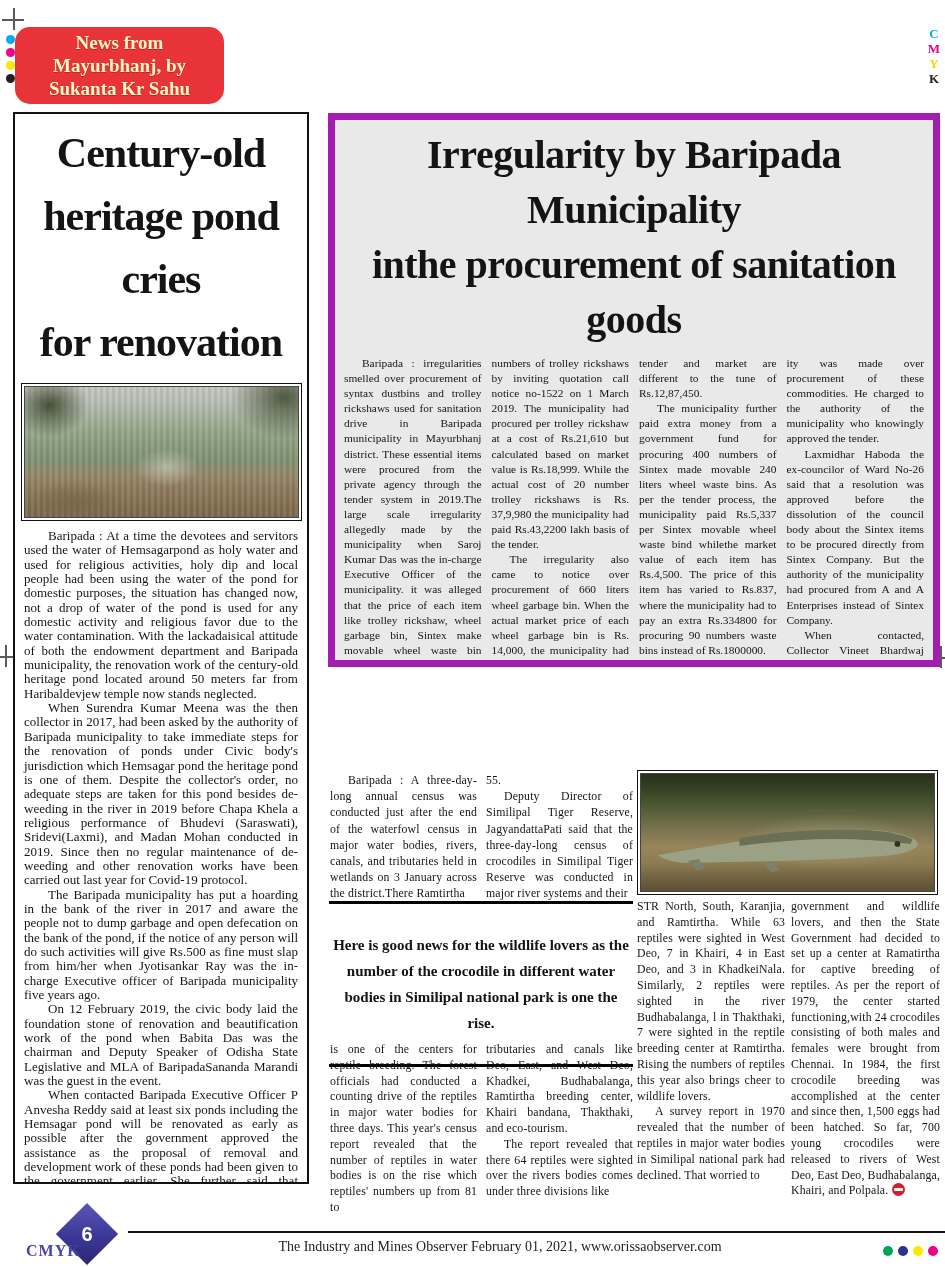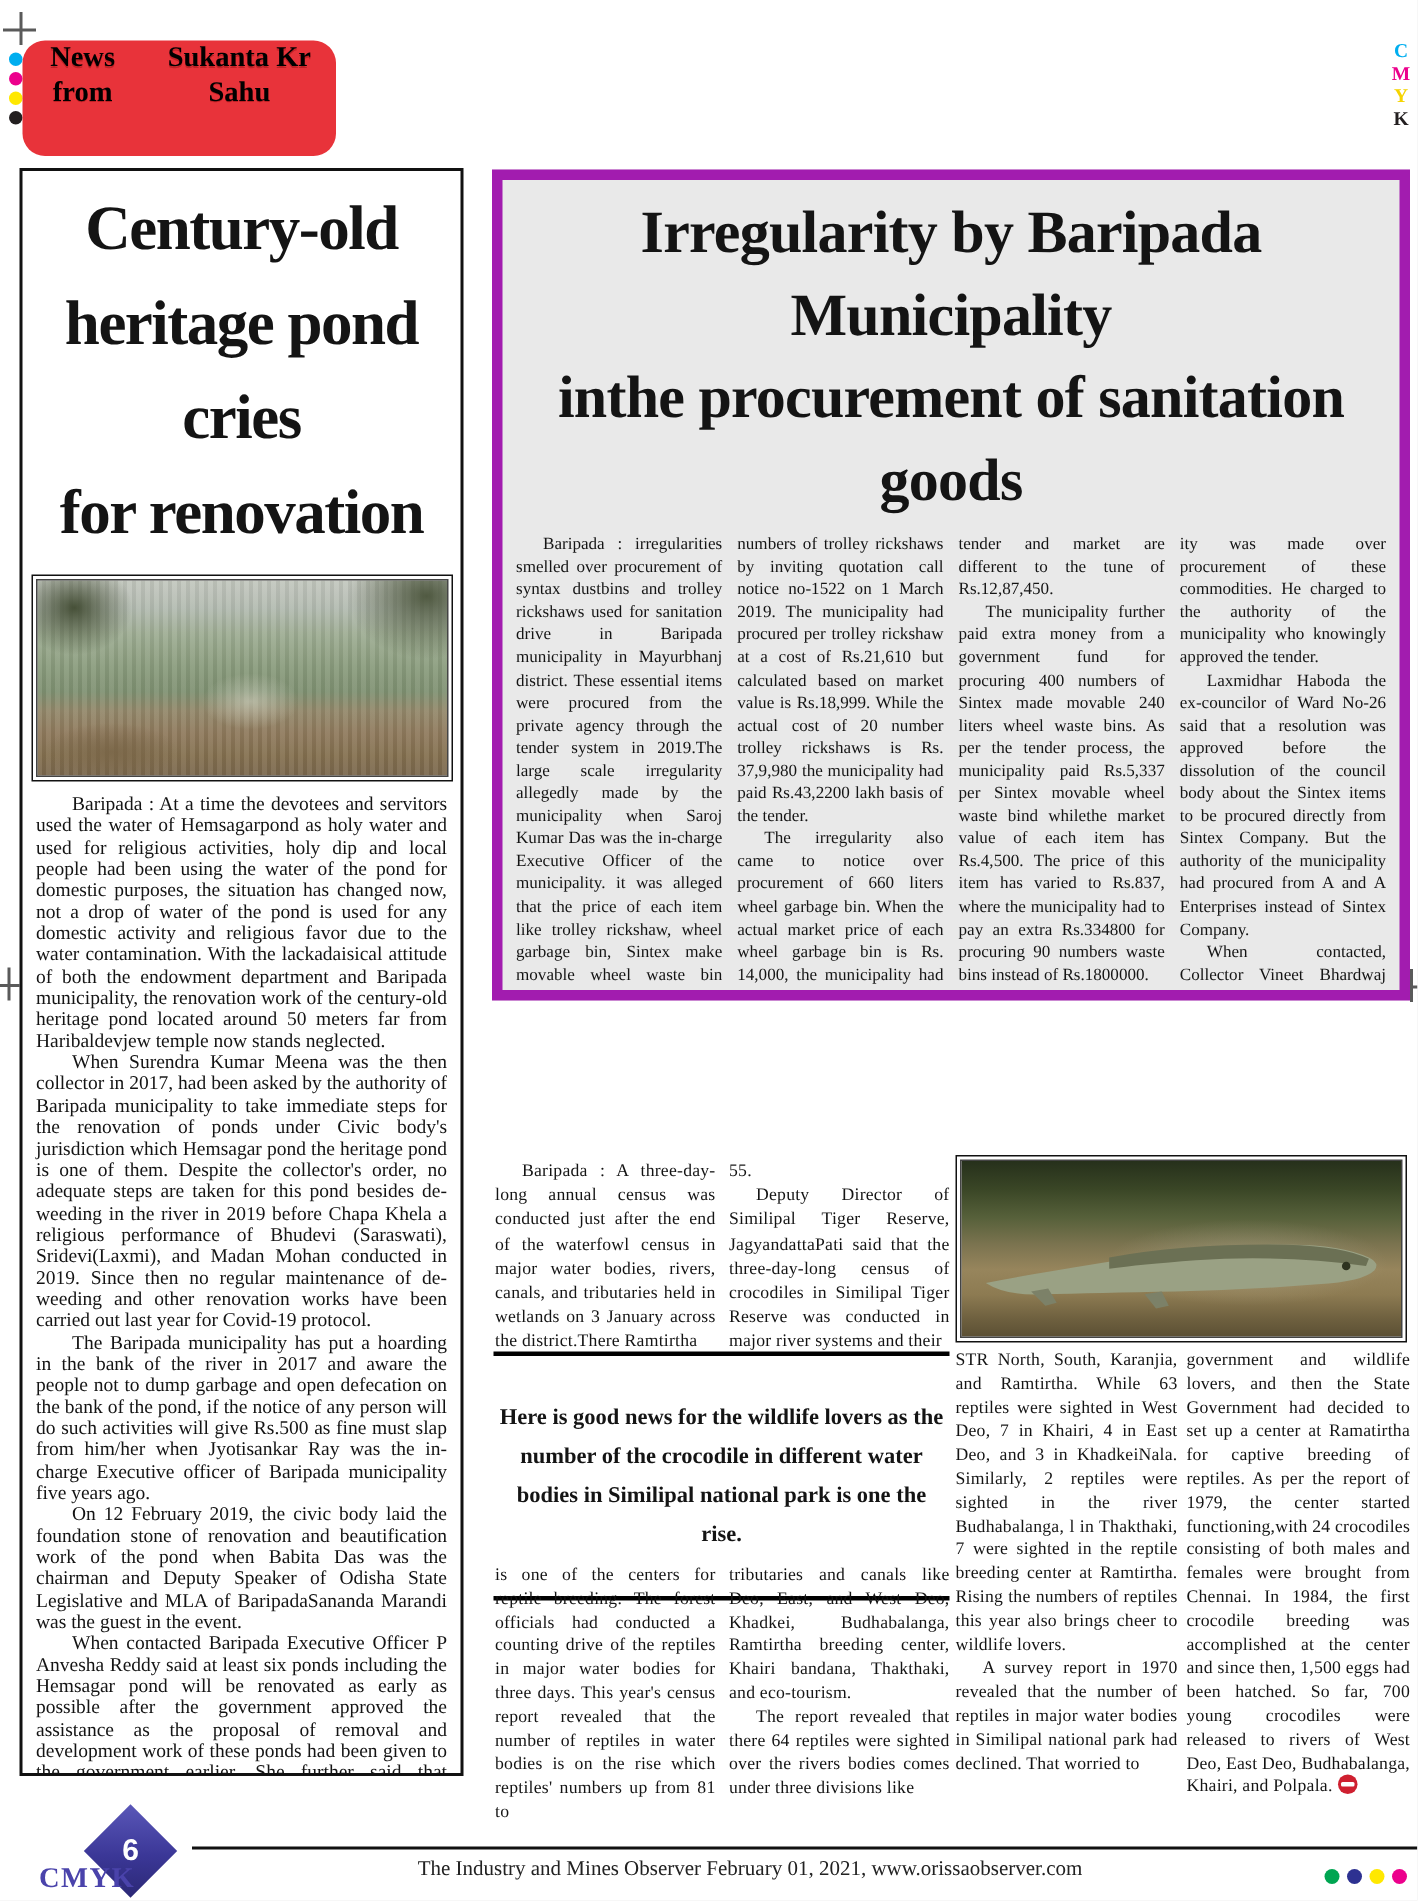--- a/index.html
+++ b/index.html
@@ -17,22 +17,22 @@
   .dotcol { position:absolute; left:6px; top:35px; }
   .dotcol .dot { width:9px; height:9px; border-radius:50%; margin-bottom:4px; }
   .cmyk-col { position:absolute; right:4px; top:26px; width:14px; text-align:center;
               font-weight:bold; font-size:13px; line-height:15px; }
   .dotrow { position:absolute; right:7px; top:1246px; display:flex; gap:5px; }
   .dotrow .dot { width:10px; height:10px; border-radius:50%; }
 
   
   .badge {
     position:absolute; left:15px; top:27px; width:209px; height:77px;
-    background:#e8333a; border-radius:15px; color:#000000;
-    display:flex; flex-direction:row; justify-content:center;
+    background:#e8333a; border-radius:15px; color:#fef9c3;
+    display:flex; flex-direction:column; justify-content:center;
     text-align:center; font-weight:bold; font-size:19px; line-height:23px;
     text-shadow:0 1px 0 rgba(120,0,0,.35);
   }
 
   
   .box-pond {
     position:absolute; left:13px; top:112px; width:296px; height:1072px;
     border:2px solid #111; background:#fff; overflow:hidden;
   }
   .pond-title { padding-top:8px; text-align:center; font-weight:bold;
@@ -100,21 +100,21 @@
   .footer-rule { position:absolute; left:128px; top:1231px; width:817px; height:2px; background:#111; }
   .footer-text { position:absolute; left:100px; top:1239px; width:800px; text-align:center;
     font-family:Liberation Serif, serif; font-size:14px; color:#222; }
   .page-diamond { position:absolute; left:65px; top:1212px; width:44px; height:44px;
     transform:rotate(45deg);
     background:linear-gradient(135deg,#5a57b8 0%,#3b3797 55%,#2b2875 100%); }
   .page-num { position:absolute; left:65px; top:1212px; width:44px; height:44px;
     display:flex; align-items:center; justify-content:center; color:#fff;
     font-family:"Liberation Sans", sans-serif; font-weight:bold; font-size:20px; }
   .cmyk-bl { position:absolute; left:26px; top:1242px; color:#4a43ab;
-    font-weight:bold; font-size:19px; letter-spacing:1px; }
+    font-weight:bold; font-size:16px; letter-spacing:1px; }
 </style>
 </head>
 <body>
 
 <div class="page">
 
   <div class="reg-cross" style="left:2px;top:8px;"></div>
   <div class="reg-cross" style="left:-6px;top:645px;"></div>
   <div class="reg-cross" style="left:929px;top:646px;"></div>
 
@@ -127,20 +127,21 @@
 
   <div class="cmyk-col">
     <span style="color:#00aeef">C</span>
     <span style="color:#ec008c">M</span>
     <span style="color:#f5d400">Y</span>
     <span style="color:#231f20">K</span>
   </div>
 
   <div class="badge">
     <div>News from</div>
+    <div>Mayurbhanj, by</div>
     <div>Sukanta Kr Sahu</div>
   </div>
 
   <div class="box-pond">
     <div class="pond-title">
       <div>Century-old</div>
       <div>heritage pond cries</div>
       <div>for renovation</div>
     </div>
     <div class="photo-frame">

